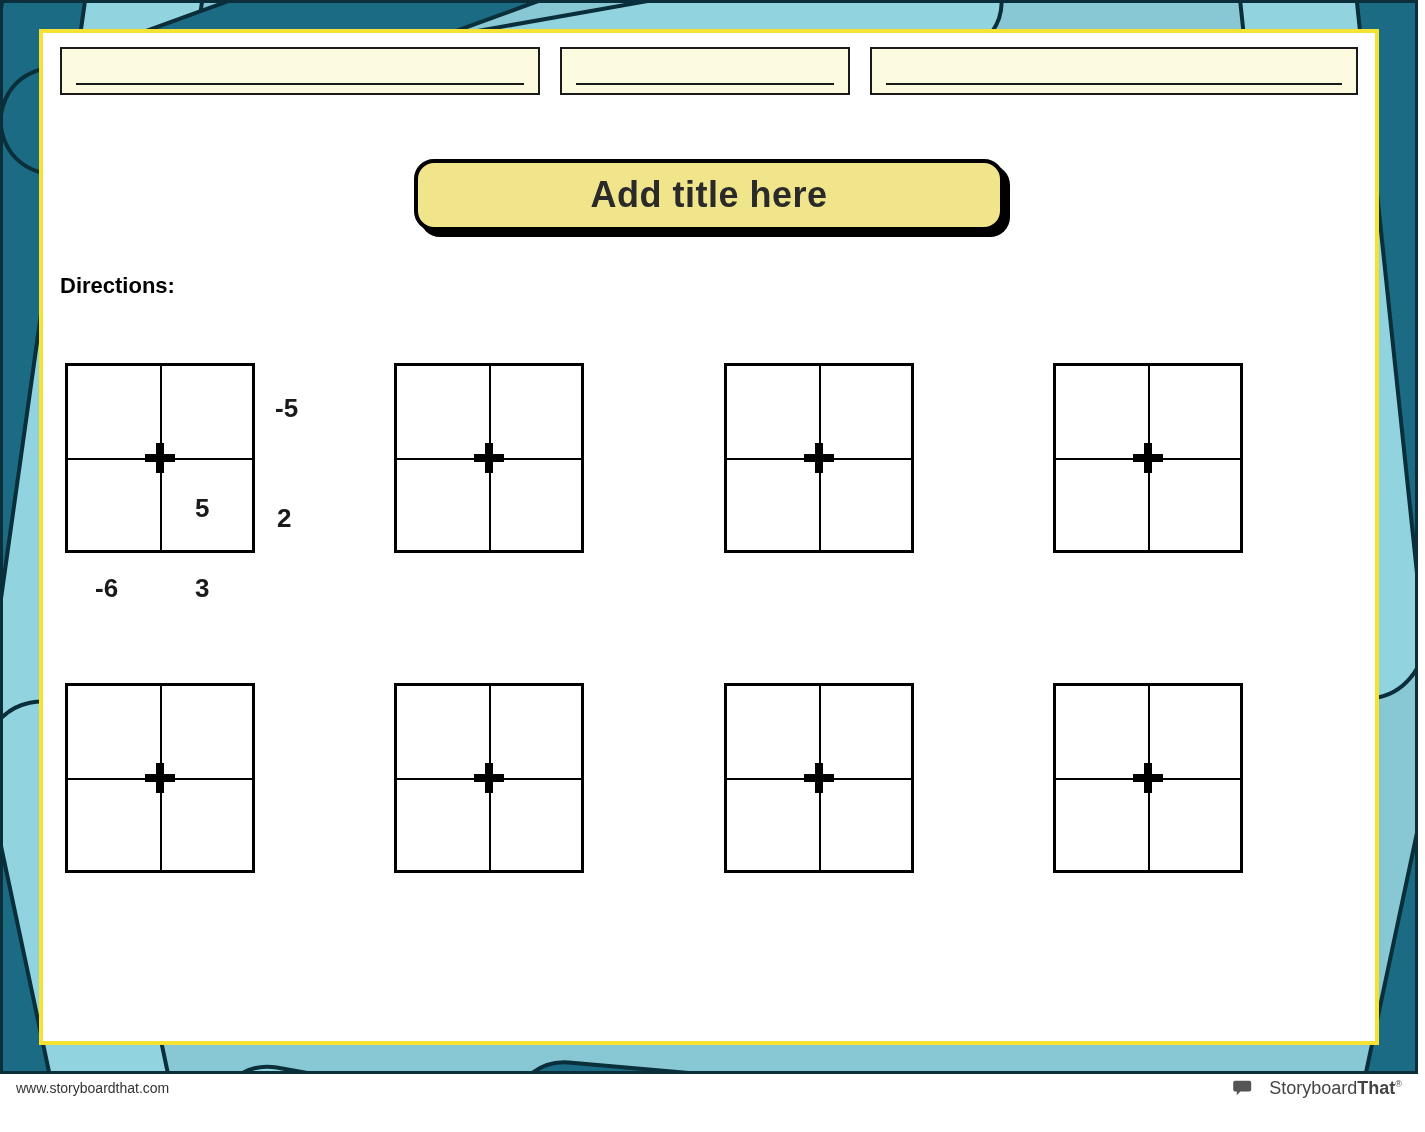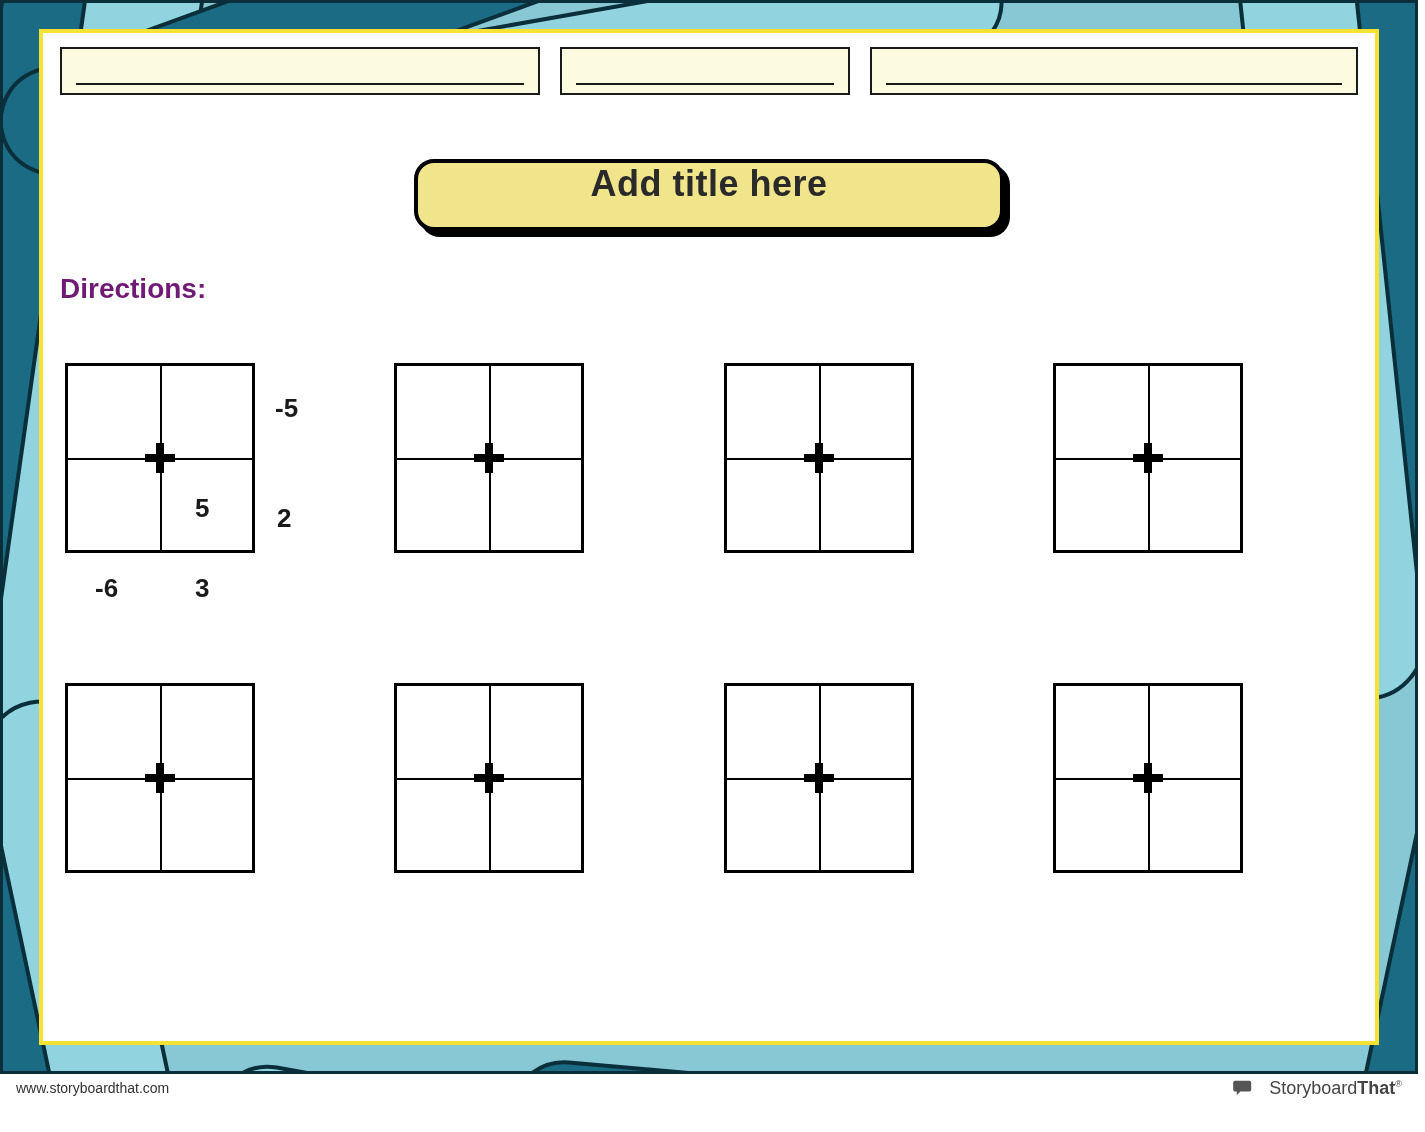--- a/index.html
+++ b/index.html
@@ -96,39 +96,39 @@
   .title-box {
     position: absolute;
     top: 0;
     left: 0;
     width: 100%;
     height: 100%;
     background: #f0e58b;
     border: 4px solid #000;
     border-radius: 20px;
     display: flex;
-    align-items: flex-start;
+    align-items: center;
     justify-content: center;
   }
   .title-box span {
     font-family: Arial, sans-serif;
     font-weight: 900;
     font-size: 36px;
     color: #2a2a2a;
     letter-spacing: 0.5px;
   }
 
   .directions {
     position: absolute;
     top: 270px;
     left: 57px;
     font-family: Arial, sans-serif;
     font-weight: 900;
-    font-size: 28px;
-    color: #701a75;
+    font-size: 22px;
+    color: #000000;
   }
 
   .grids {
     position: absolute;
     top: 360px;
     left: 62px;
     right: 62px;
     bottom: 30px;
   }
   .row {

